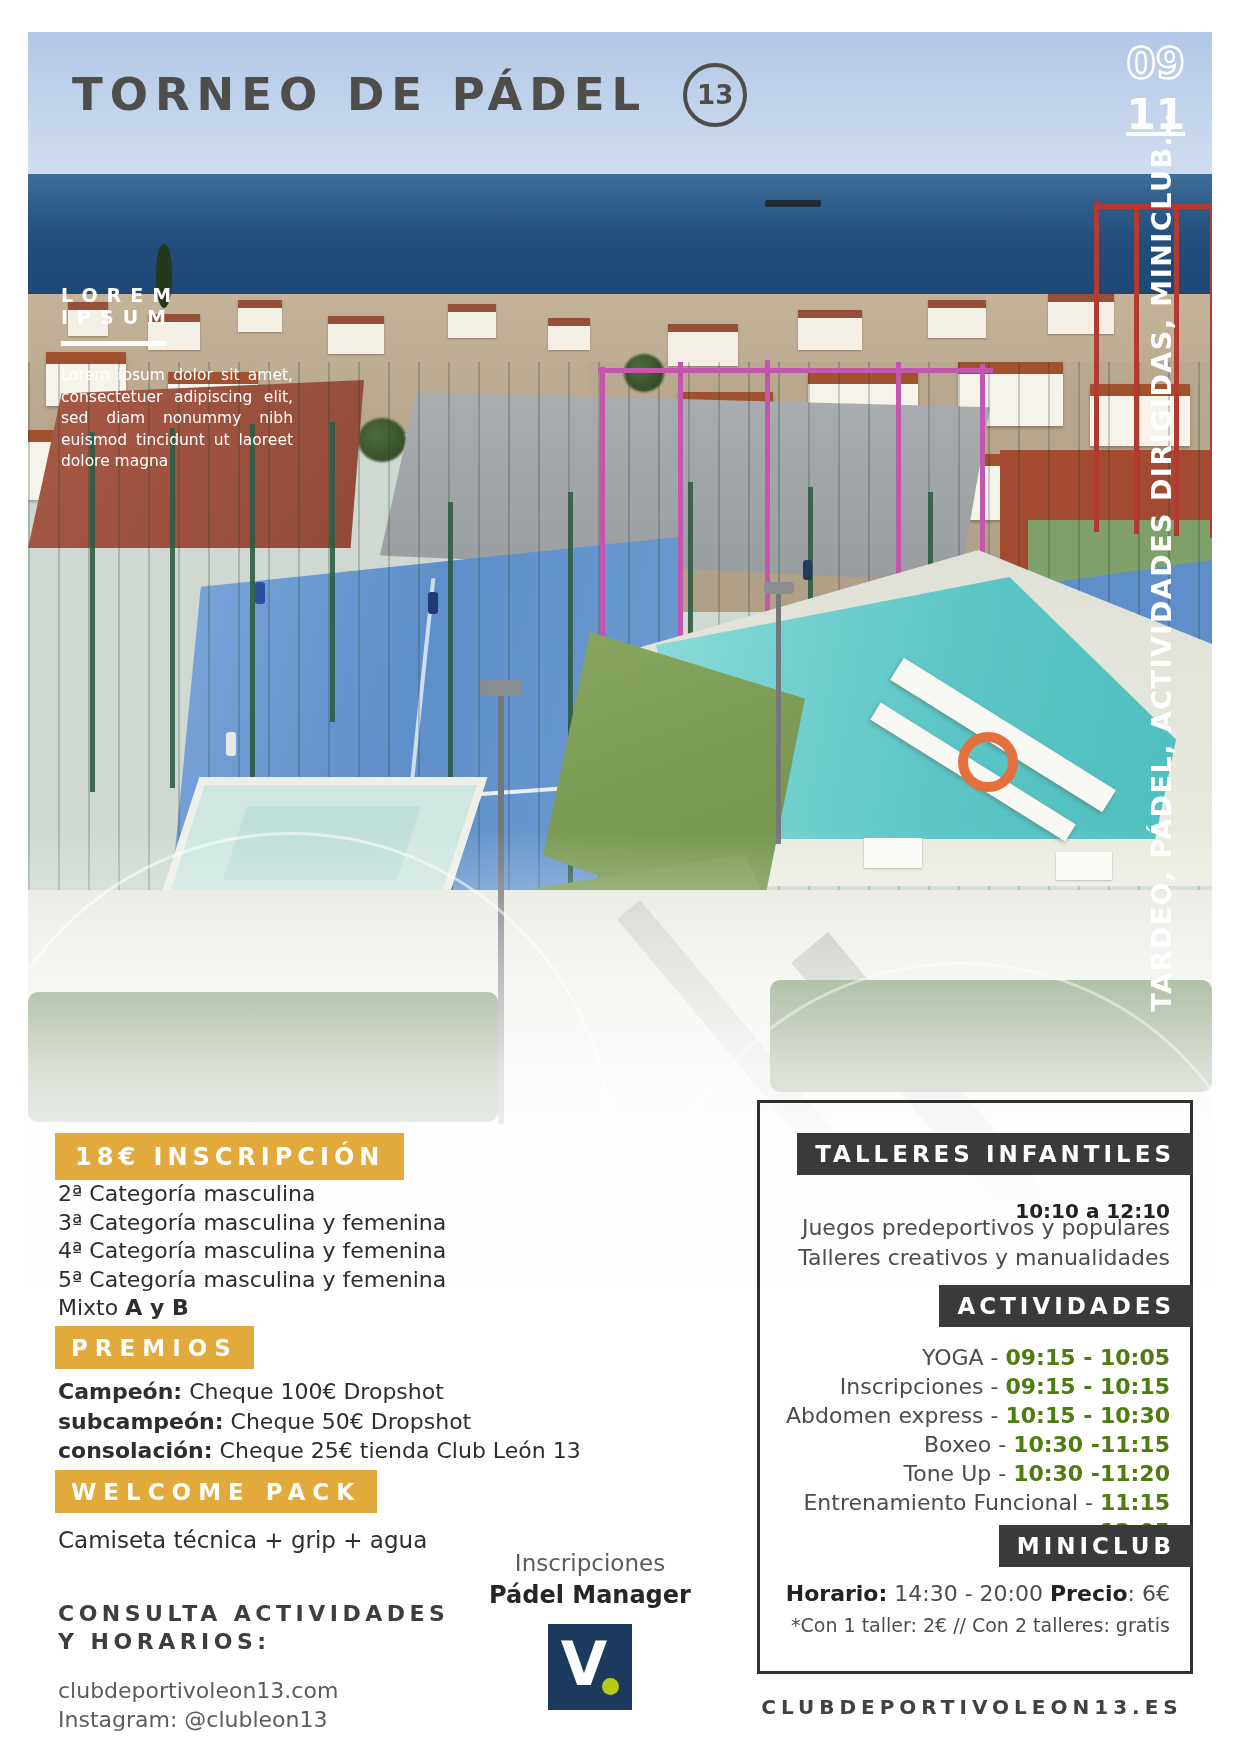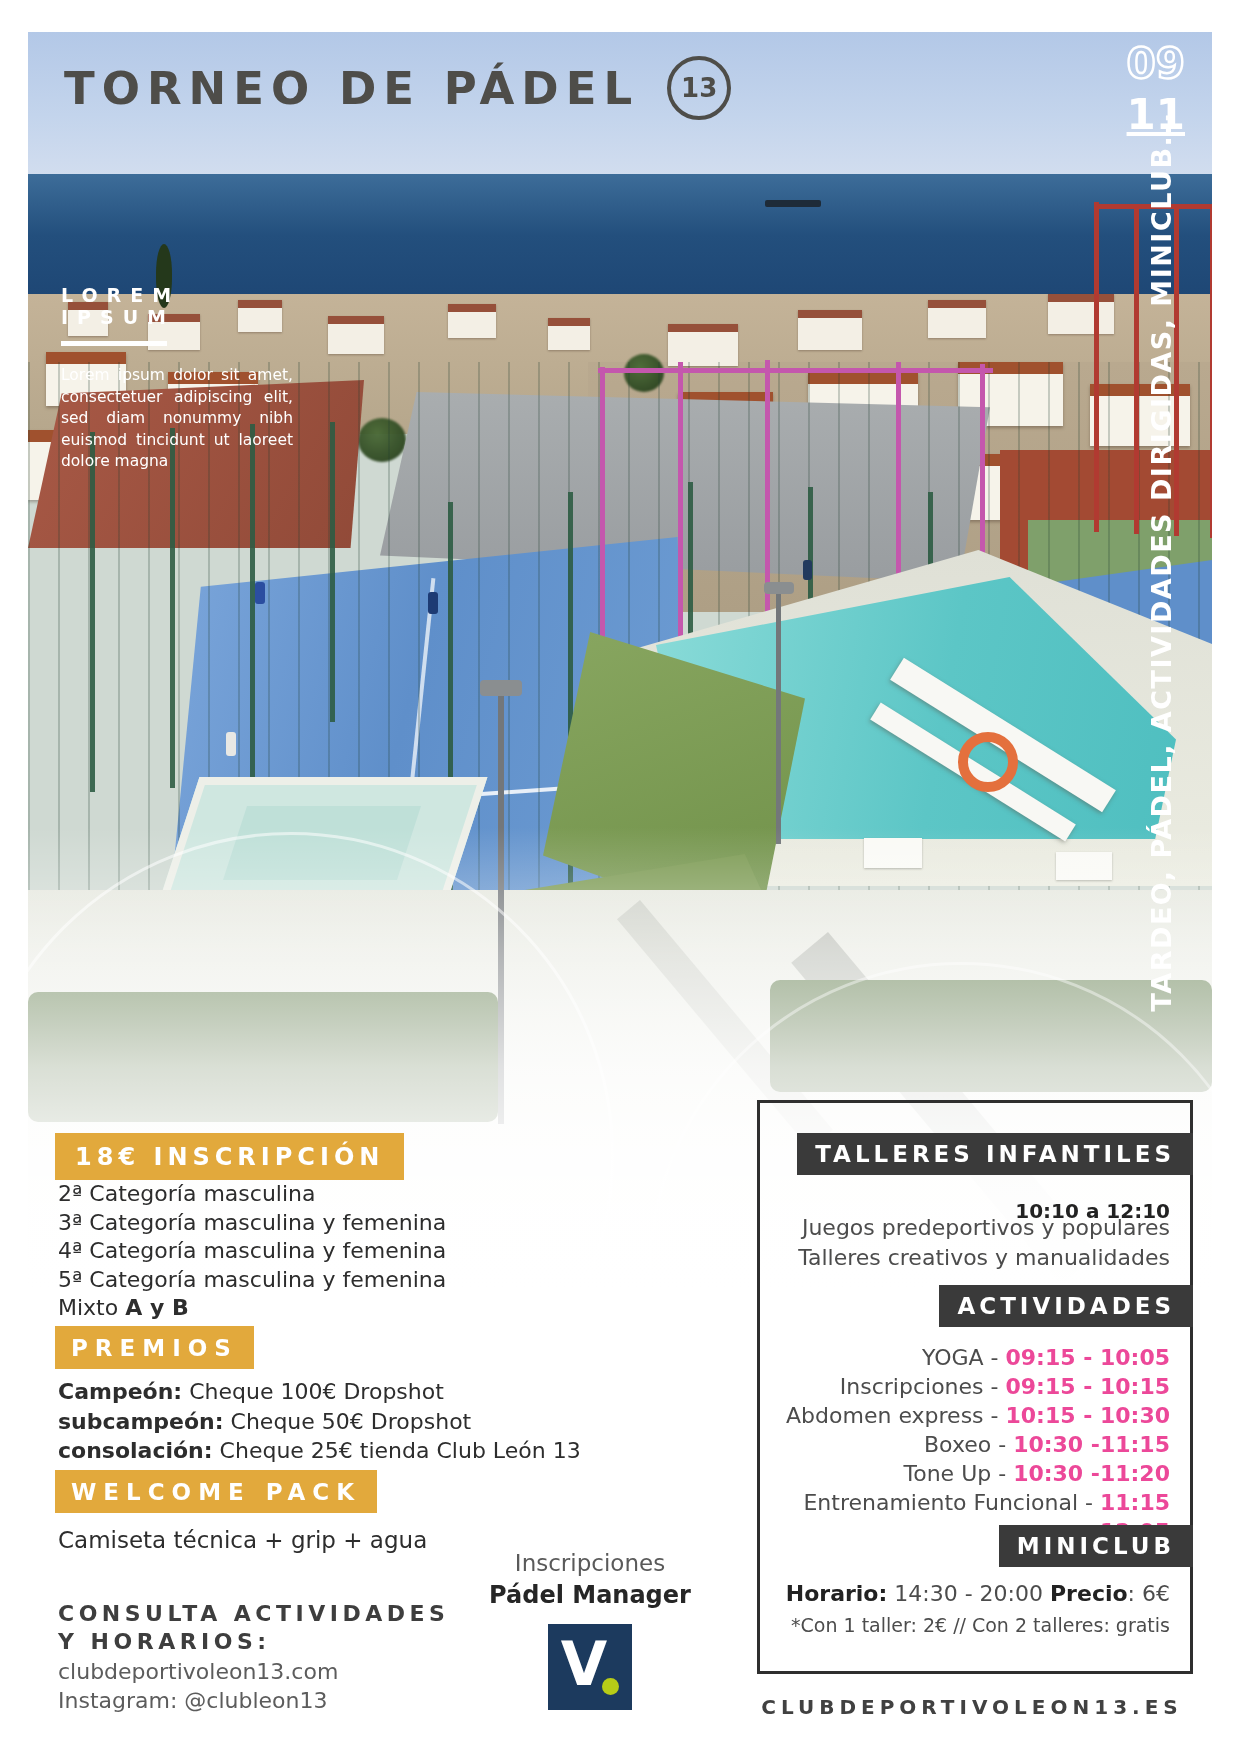--- a/index.html
+++ b/index.html
@@ -60,21 +60,21 @@
   .person{border-radius:3px;}
   .ring{border:3px solid rgba(255,255,255,.55);border-radius:50%;}
   .sign{background:#fafaf6;box-shadow:0 1px 2px rgba(80,80,70,.4);}
   .fade{left:0;top:0;width:100%;height:100%;z-index:60;
     background:linear-gradient(180deg,rgba(255,255,255,0) 0%,rgba(255,255,255,0) 63%,
      rgba(255,255,255,.45) 73%,rgba(255,255,255,.78) 82%,rgba(255,255,255,.96) 91%,#fff 100%);}
 
   
   .overlay{z-index:100;}
   .title{left:60px;top:56px;display:flex;align-items:center;gap:24px;color:#4e4d49;}
-  .title h1{margin:4px;font-size:45px;font-weight:700;letter-spacing:7px;}
+  .title h1{margin:12px;font-size:45px;font-weight:700;letter-spacing:7px;}
   .logo13{width:56px;height:56px;border:4px solid #4e4d49;border-radius:50%;display:flex;align-items:center;justify-content:center;
           font-size:26px;font-weight:700;}
   .subtitle{left:61px;top:112px;font-size:24px;font-weight:700;letter-spacing:6px;color:#4e4d49;}
   .corner{right:55px;top:38px;text-align:right;font-weight:700;font-size:42px;line-height:1.22;}
   .d09{color:transparent;-webkit-text-stroke:2.4px #ffffff;}
   .d11{color:#ffffff;text-decoration:underline;}
   .loremB{left:61px;top:284px;width:232px;color:#fff;}
   .loremB .lt{font-size:19px;font-weight:700;letter-spacing:9px;}
   .loremB .rule{width:106px;height:5px;background:#fff;margin:13px 0 19px;}
   .loremB .lp{font-size:15.5px;line-height:21.5px;text-align:justify;}
@@ -83,39 +83,39 @@
   .badge{display:inline-block;background:#E2A93C;color:#fff;font-weight:700;}
   .b1{left:55px;top:1133px;font-size:24px;letter-spacing:5px;padding:10px 20px 9px;}
   .b2{left:55px;top:1326px;font-size:23px;letter-spacing:7px;padding:9px 16px 8px;}
   .b3{left:55px;top:1470px;font-size:23px;letter-spacing:7px;padding:9px 16px 8px;}
   .cats{left:58px;top:1180px;font-size:22px;line-height:28.5px;color:#2d2d2d;}
   .prizes{left:58px;top:1377px;font-size:22px;line-height:29.5px;color:#2d2d2d;}
   .bold{font-weight:700;}
   .welcomeTxt{left:58px;top:1527px;font-size:23px;color:#2d2d2d;}
   .consulta{left:58px;top:1600px;color:#3e3e3e;}
   .consulta .c1{font-size:22px;font-weight:700;letter-spacing:4.5px;line-height:28px;}
-  .consulta .c2{font-size:22px;color:#5c5c5c;line-height:29px;margin-top:1px;}
+  .consulta .c2{font-size:22px;color:#5c5c5c;line-height:29px;margin-top:20px;}
   .consulta .c3{font-size:22px;color:#5c5c5c;line-height:29px;}
   .inscrC{left:440px;top:1550px;width:300px;text-align:center;}
   .inscrC .lab{font-size:23px;color:#5a5a5a;}
   .inscrC .nam{font-size:24px;font-weight:700;color:#262626;margin-top:5px;}
   .vlogo{position:relative;margin:15px auto 0;width:84px;height:86px;background:#1C3A5E;color:#fff;
          display:flex;align-items:center;justify-content:center;}
   .vlogo .v{font-size:60px;font-weight:700;margin:-6px 12px 0 0;}
   .vlogo .dot{position:absolute;right:13px;bottom:15px;width:17px;height:17px;border-radius:50%;background:#b7cc17;}
   .panel{left:757px;top:1100px;width:430px;height:568px;border:3px solid #2f2f2f;z-index:120;}
   .panel .pbadge{position:absolute;right:-3px;background:#3A3A3A;color:#fff;font-weight:700;white-space:nowrap;}
   .pb1{top:30px;font-size:23px;letter-spacing:4px;padding:8px 18px;}
   .pb2{top:182px;font-size:23px;letter-spacing:4px;padding:8px 18px;}
   .pb3{top:422px;font-size:23px;letter-spacing:4px;padding:8px 18px;}
   .ptime{position:absolute;right:20px;top:96px;font-size:20px;font-weight:700;color:#222;}
   .pline1{position:absolute;right:20px;top:112px;font-size:22px;color:#4c4c4c;}
   .pline2{position:absolute;right:20px;top:142px;font-size:22px;color:#4c4c4c;}
   .acts{position:absolute;right:20px;top:240px;text-align:right;font-size:22px;line-height:29px;color:#4c4c4c;}
-  .acts .bold{color:#ec4899;margin-top:13px;}
+  .acts .bold{color:#4d7c0f;margin-top:13px;}
   .mini{position:absolute;right:20px;top:478px;font-size:22px;color:#4c4c4c;}
   .mini .bold{color:#222;}
   .note{position:absolute;right:20px;top:511px;font-size:19px;color:#4c4c4c;}
   .footer{left:757px;top:1695px;width:430px;text-align:center;font-size:20px;font-weight:700;letter-spacing:5px;color:#414141;z-index:100;}
 </style>
 </head>
 <body>
 
 <div class="poster">
 

